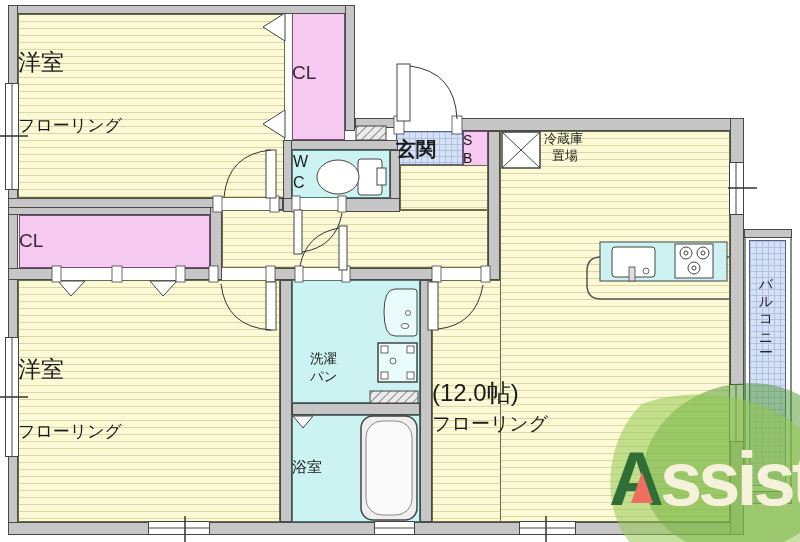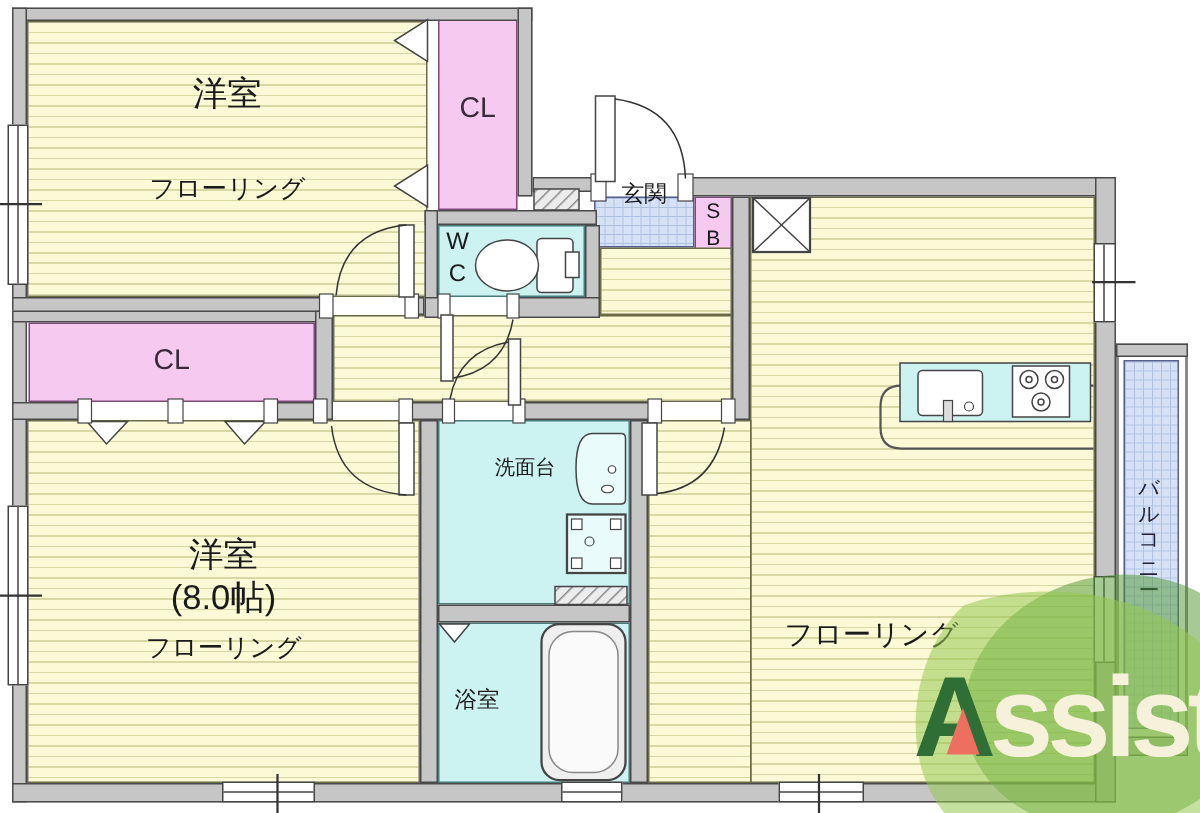--- a/index.html
+++ b/index.html
@@ -9,21 +9,21 @@
   .floor{background:repeating-linear-gradient(180deg,#fbf9d6 0px,#fbf9d6 6px,#d9d8a4 6px,#d9d8a4 7px);
          border:1px solid #6b6b46;box-sizing:border-box;}
   .pink{background:#f5c9f0;border:1px solid #7a4a78;box-sizing:border-box;}
   .cyan{background:#cdf2f2;border:1px solid #4a7a7a;box-sizing:border-box;}
   .grid{background-color:#d6e1f5;
         background-image:linear-gradient(#b0c2e4 1px,transparent 1px),
                          linear-gradient(90deg,#b0c2e4 1px,transparent 1px);
         background-size:6px 6px;border:1px solid #56608a;box-sizing:border-box;}
   .wall{background:#c6c6c6;border:1px solid #4a4a4a;box-sizing:border-box;}
   .win{background:#fff;border:1px solid #444;box-sizing:border-box;}
-  .lbl{position:absolute;text-align:center;line-height:1.25;white-space:nowrap;}
+  .lbl{position:absolute;text-align:left;line-height:1.25;white-space:nowrap;}
   svg{position:absolute;left:0;top:0;}
   #logo-text{position:absolute;left:609px;top:441px;font-size:76px;font-weight:bold;
              letter-spacing:-4px;color:#f6f1da;z-index:51;line-height:1;}
   #logo-text .a{color:#2f6e35;}
   #logo-tri{position:absolute;left:631px;top:472px;width:0;height:0;z-index:52;
             border-left:11px solid transparent;border-right:11px solid transparent;
             border-bottom:31px solid #ee6f5f;}
   .vtext{writing-mode:vertical-rl;text-orientation:upright;letter-spacing:3px;}
 </style>
 </head>
@@ -212,37 +212,44 @@
   <div class="lbl" style="left:18px;top:115px;width:267px;font-size:17px;">フローリング</div>
 
   <div class="lbl" style="left:292px;top:61px;width:53px;font-size:19px;color:#3a2a3a;">CL</div>
   <div class="lbl" style="left:19px;top:229px;width:191px;font-size:19px;color:#3a2a3a;">CL</div>
 
   <div class="lbl" style="left:293px;top:151px;width:24px;font-size:16px;line-height:21px;">
     <span>W</span><br>
     <span>C</span>
   </div>
 
-  <div class="lbl" style="left:396px;top:121px;width:67px;font-size:15px;">玄関</div>
+  <div class="lbl" style="left:396px;top:137px;width:67px;font-size:20px;font-weight:bold;">玄関</div>
   <div class="lbl" style="left:463px;top:131px;width:25px;font-size:14px;line-height:18px;">
     <span>S</span><br>
     <span>B</span>
   </div>
 
-
-
+  <div class="lbl" style="left:544px;top:130px;width:60px;font-size:13px;text-align:left;line-height:17px;">
+    <span>冷蔵庫</span><br>
+    <span style="padding-left:8px;">置場</span>
+  </div>
+
+
+  <div class="lbl" style="left:432px;top:378px;width:298px;font-size:24px;">(12.0帖)</div>
   <div class="lbl" style="left:432px;top:412px;width:298px;font-size:19px;">フローリング</div>
 
   <div class="lbl" style="left:18px;top:355px;width:262px;font-size:23px;">
     <span>洋室</span><br>
-    <span>(8.0帖)</span>
   </div>
   <div class="lbl" style="left:18px;top:421px;width:262px;font-size:17px;">フローリング</div>
 
-  <div class="lbl" style="left:296px;top:304px;width:108px;font-size:13.5px;">洗面台</div>
+  <div class="lbl" style="left:310px;top:350px;width:70px;font-size:13.5px;line-height:18px;">
+    <span>洗濯</span><br>
+    <span>パン</span>
+  </div>
   <div class="lbl" style="left:292px;top:458px;width:52px;font-size:15px;">浴室</div>
 
   <div class="lbl vtext" style="left:757px;top:268px;height:160px;font-size:14px;color:#223;">バルコニー</div>
 
   <svg width="800" height="542" style="z-index:50;">
     <ellipse cx="742" cy="468" rx="100" ry="84" transform="rotate(-14 742 468)" fill="rgba(75,150,45,0.50)"></ellipse>
     <path d="M642,404 C690,386 760,392 802,430 C842,470 832,530 782,560 C730,590 660,582 628,540 C600,504 606,438 642,404 Z" fill="rgba(150,200,80,0.55)"></path>
   </svg>
   <div id="logo-text"><span class="a">A</span><span>ssist</span></div>
   <div id="logo-tri"></div>

